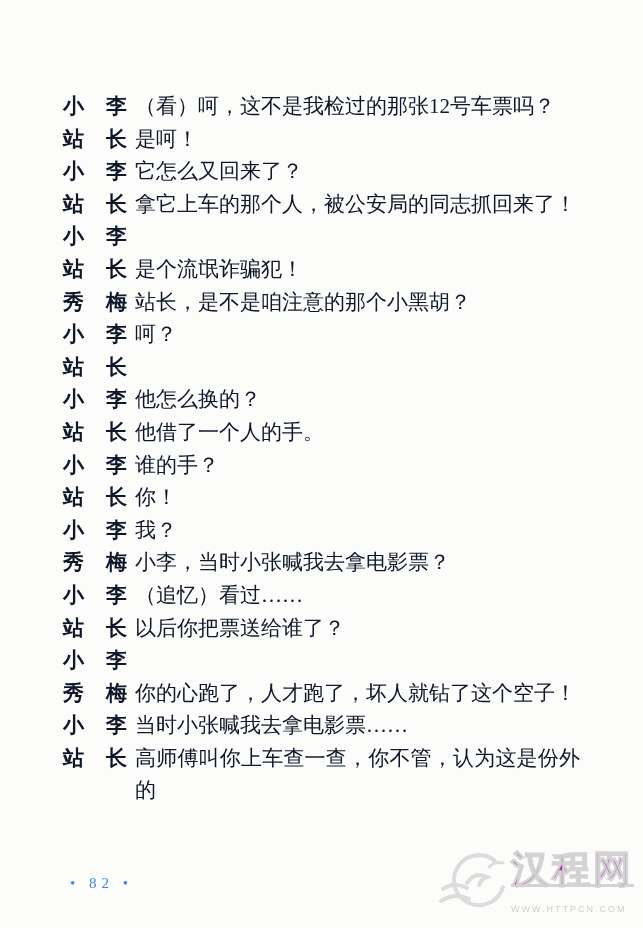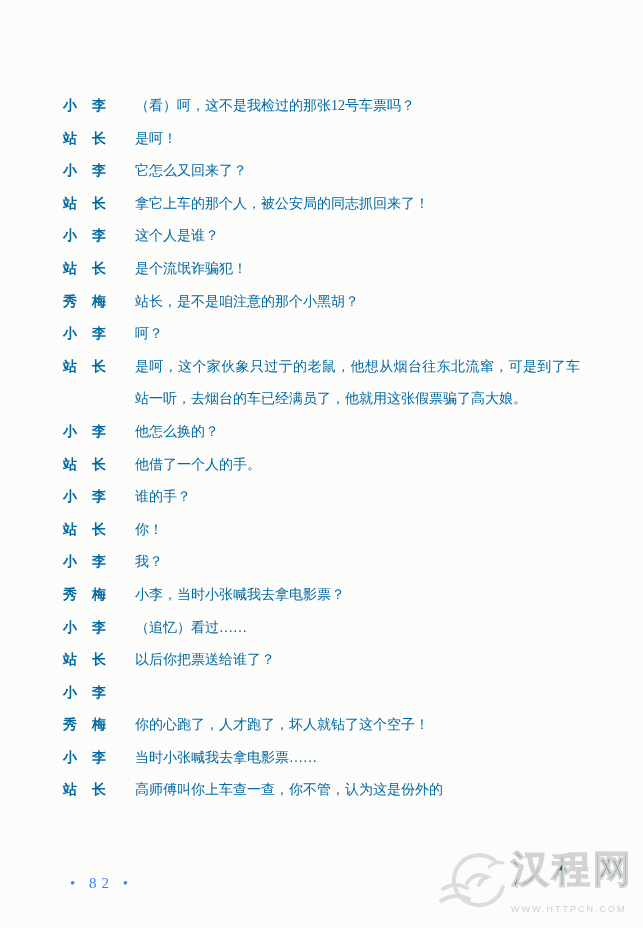--- a/index.html
+++ b/index.html
@@ -13,22 +13,22 @@
     width: 643px;
     height: 928px;
     background: #fcfcfb;
     overflow: hidden;
   }
   .content {
     position: absolute;
     left: 63px;
     top: 90px;
     width: 517px;
-    color: #0369a1;
-    font-size: 14px;
+    color: #0f172a;
+    font-size: 21px;
     line-height: 32.6px;
   }
   .row { display: flex; }
   .spk {
     flex: 0 0 72px;
     font-weight: bold;
     white-space: nowrap;
     letter-spacing: 0.5px;
   }
   .txt {
@@ -54,21 +54,22 @@
     align-items: center;
     opacity: 0.9;
   }
   .wm-logo { flex: 0 0 74px; height: 72px; }
   .wm-textcol { display: flex; flex-direction: column; align-items: flex-start; }
   .wm-name {
     font-size: 38px;
     font-weight: bold;
     line-height: 40px;
     letter-spacing: 3px;
-    color: #14532d;
+    color: #a21caf;
+    text-decoration: underline;
     -webkit-text-stroke: 1.3px #cfcfcf;
   }
   .wm-url {
     font-size: 9px;
     letter-spacing: 2px;
     color: #c9c9c9;
     font-family: "Liberation Sans", sans-serif;
     margin-top: 15px;
   }
 </style>
@@ -93,41 +94,39 @@
       <span class="txt">它怎么又回来了？</span>
     </div>
 
     <div class="row">
       <span class="spk">站　长</span>
       <span class="txt">拿它上车的那个人，被公安局的同志抓回来了！</span>
     </div>
 
     <div class="row">
       <span class="spk">小　李</span>
-      <span class="txt">这个人是谁？</span>
     </div>
 
     <div class="row">
       <span class="spk">站　长</span>
       <span class="txt">是个流氓诈骗犯！</span>
     </div>
 
     <div class="row">
       <span class="spk">秀　梅</span>
       <span class="txt">站长，是不是咱注意的那个小黑胡？</span>
     </div>
 
     <div class="row">
       <span class="spk">小　李</span>
       <span class="txt">呵？</span>
     </div>
 
     <div class="row">
       <span class="spk">站　长</span>
-      <span class="txt">是呵，这个家伙象只过亍的老鼠，他想从烟台往东北流窜，可是到了车站一听，去烟台的车已经满员了，他就用这张假票骗了高大娘。</span>
     </div>
 
     <div class="row">
       <span class="spk">小　李</span>
       <span class="txt">他怎么换的？</span>
     </div>
 
     <div class="row">
       <span class="spk">站　长</span>
       <span class="txt">他借了一个人的手。</span>

